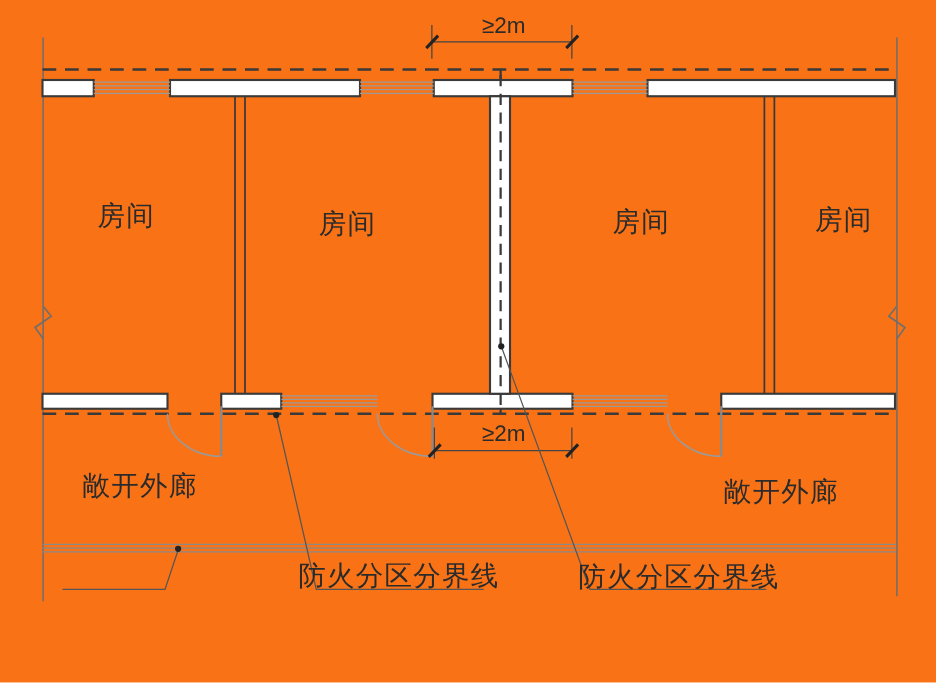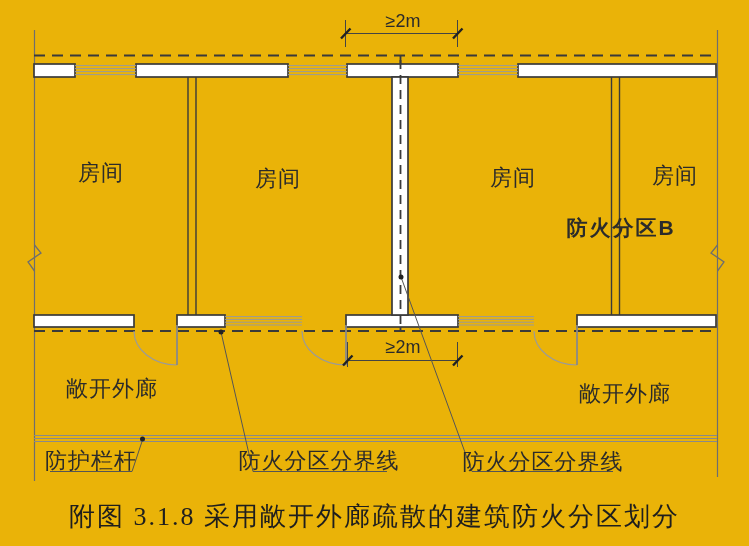--- a/index.html
+++ b/index.html
@@ -1,17 +1,17 @@
 <!DOCTYPE html>
 <html><head>
 <meta charset="utf-8">
 <style>
   html,body{margin:0;padding:0;background:#fff;}
   #stage{
-    position:relative;width:749px;height:546px;background:#eab308;overflow:hidden;
+    position:relative;width:749px;height:546px;background:#f97316;overflow:hidden;
     font-family:"Liberation Sans",sans-serif;color:#2b2b2b;
   }
   #plan-svg{position:absolute;left:0;top:0;}
   .lbl{
     position:absolute;transform:translate(-50%,-50%);
     white-space:nowrap;font-size:22px;color:#2b2b2b;letter-spacing:1px;
   }
   .lbl.zone{font-size:21px;font-weight:600;letter-spacing:2px;}
   .lbl.dim{font-size:18px;font-weight:500;letter-spacing:0;}
   .caption{
@@ -121,23 +121,20 @@
   </svg>
 
   <div class="lbl dim" style="left:403px;top:21px;">≥2m</div>
   <div class="lbl dim" style="left:403px;top:347px;">≥2m</div>
 
   <div class="lbl" style="left:101px;top:173px;">房间</div>
   <div class="lbl" style="left:278px;top:179px;">房间</div>
   <div class="lbl" style="left:513px;top:178px;">房间</div>
   <div class="lbl" style="left:675px;top:176px;">房间</div>
 
-  <div class="lbl zone" style="left:621px;top:228px;">防火分区B</div>
 
   <div class="lbl" style="left:112px;top:389px;">敞开外廊</div>
   <div class="lbl" style="left:625px;top:394px;">敞开外廊</div>
 
-  <div class="lbl" style="left:91px;top:461px;">防护栏杆</div>
   <div class="lbl" style="left:319px;top:461px;">防火分区分界线</div>
   <div class="lbl" style="left:543px;top:462px;">防火分区分界线</div>
 
-  <div class="caption">附图 3.1.8 采用敞开外廊疏散的建筑防火分区划分</div>
 </div>
 
 </body></html>

